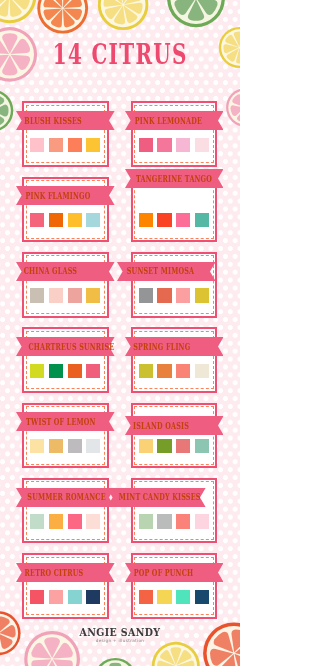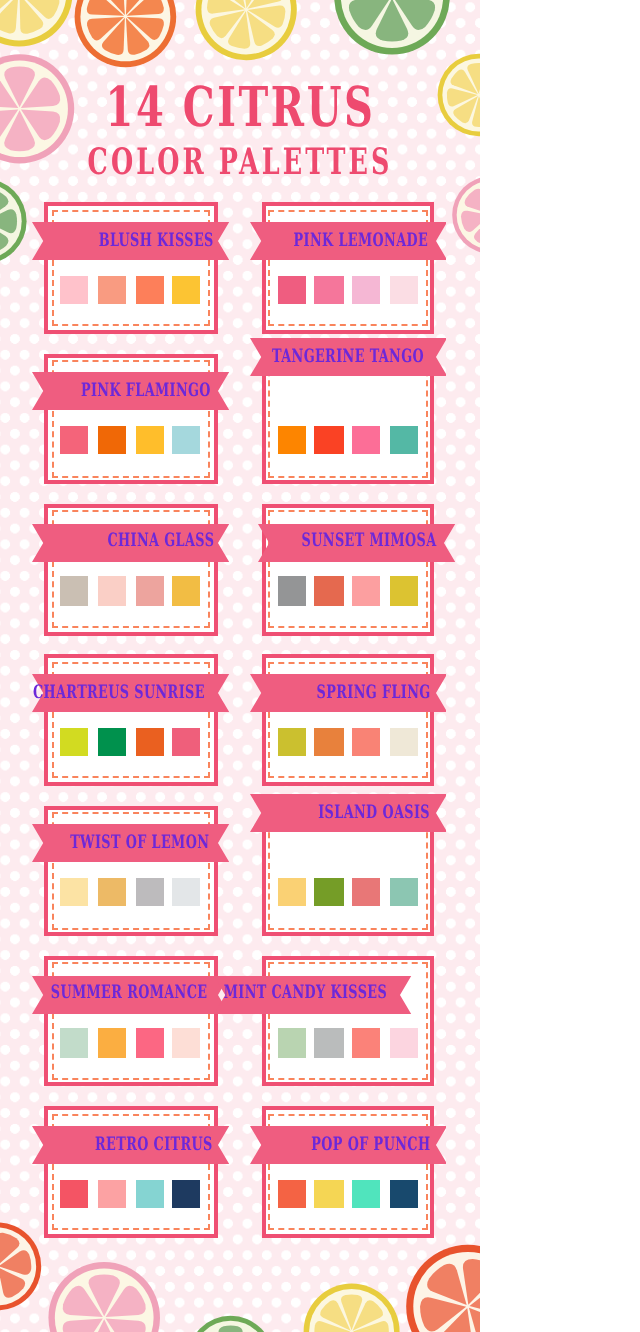--- a/index.html
+++ b/index.html
@@ -19,22 +19,22 @@
   #t1{top:41.4px;font-size:27.4px;}
   #t1 span{letter-spacing:1.6px;transform:scaleX(0.811);}
   #t2{top:72.8px;font-size:18.2px;}
   #t2 span{letter-spacing:2.0px;transform:scaleX(0.778);}
   .card{position:absolute;width:86.7px;height:65.7px;background:#fff;border:2.7px solid #ef4f73;box-sizing:border-box;}
   .dash{position:absolute;left:1.6px;top:1.6px;right:1.6px;bottom:1.6px;border:1.1px dashed #f9845c;}
   .swatches{position:absolute;left:0;right:0;top:34.5px;display:flex;justify-content:center;gap:4.5px;}
   .sw{width:14.2px;height:14.3px;}
   .ribbon{position:absolute;height:19px;}
   .ribbon svg{display:block;}
-  .rtext{position:absolute;inset:0;display:flex;align-items:center;justify-content:flex-end;
-    color:#6d28d9;line-height:1;}
+  .rtext{position:absolute;inset:0;display:flex;align-items:center;justify-content:flex-start;
+    color:#c2410c;line-height:1;}
   .rtext span{display:inline-block;font-family:"DejaVu Serif Condensed","DejaVu Serif",serif;
     font-weight:bold;font-size:9.2px;letter-spacing:0.25px;transform:scaleX(0.775);
     transform-origin:center center;white-space:nowrap;}
   #footer{position:absolute;left:0;right:0;top:626px;text-align:center;}
   #brand{font-family:"DejaVu Serif Condensed","DejaVu Serif",serif;font-weight:bold;color:#3b3b3b;
     font-size:10.5px;letter-spacing:0.4px;}
   #tagline{font-family:"DejaVu Sans",sans-serif;color:#8a8a8a;font-size:4.2px;letter-spacing:0.3px;}
 </style>
 </head>
 <body>
@@ -178,21 +178,20 @@
         <path d="M234.17 652.38 L231.53 634.44 Q230.91 629.52 236.31 629.45 A23.87 23.87 0 0 1 245.91 632.57 Q250.24 635.80 246.84 639.42 L234.17 652.38 Z" fill="#F08063"></path>
         <path d="M234.74 653.02 L248.96 641.77 Q252.91 638.77 255.67 643.42 A23.87 23.87 0 0 1 257.77 653.28 Q257.14 658.65 252.31 657.52 L234.74 653.02 Z" fill="#F08063"></path>
         <path d="M234.48 653.84 L251.33 660.53 Q255.90 662.45 253.26 667.16 A23.87 23.87 0 0 1 245.76 673.91 Q240.80 676.05 239.36 671.30 L234.48 653.84 Z" fill="#F08063"></path>
         <path d="M233.63 654.02 L236.27 671.96 Q236.89 676.88 231.49 676.95 A23.87 23.87 0 0 1 221.89 673.83 Q217.56 670.60 220.96 666.98 L233.63 654.02 Z" fill="#F08063"></path>
         <path d="M233.06 653.38 L218.84 664.63 Q214.89 667.63 212.13 662.98 A23.87 23.87 0 0 1 210.03 653.12 Q210.66 647.75 215.49 648.88 L233.06 653.38 Z" fill="#F08063"></path>
         <path d="M233.32 652.56 L216.47 645.87 Q211.90 643.95 214.54 639.24 A23.87 23.87 0 0 1 222.04 632.49 Q227.00 630.35 228.44 635.10 L233.32 652.56 Z" fill="#F08063"></path>
       </g>
     </svg>
   <div id="content">
     <div class="title" id="t1"><span>14 CITRUS</span></div>
-    <div class="title" id="t2"><span>COLOR PALETTES</span></div>
     <div id="cards">
         <div class="card" style="left: 22px; top: 101.3px;">
           <div class="dash"></div>
           <div class="swatches">
             <div class="sw" style="background: rgb(255, 194, 203);"></div>
             <div class="sw" style="background: rgb(249, 155, 129);"></div>
             <div class="sw" style="background: rgb(253, 127, 90);"></div>
             <div class="sw" style="background: rgb(252, 196, 51);"></div>
           </div>
         </div>
@@ -274,21 +273,21 @@
         </div>
         <div class="card" style="left: 130.5px; top: 251.9px;">
           <div class="dash"></div>
           <div class="swatches">
             <div class="sw" style="background: rgb(148, 149, 150);"></div>
             <div class="sw" style="background: rgb(229, 105, 79);"></div>
             <div class="sw" style="background: rgb(252, 159, 160);"></div>
             <div class="sw" style="background: rgb(220, 195, 49);"></div>
           </div>
         </div>
-        <div class="ribbon" style="left: 129px; top: 261.6px; width: 98.6px;">
+        <div class="ribbon" style="left: 117px; top: 261.6px; width: 98.6px;">
           <svg width="98.6" height="19" viewBox="0 0 98.6 19">
             <path d="M0 0 L98.6 0 L93 9.5 L98.6 19 L0 19 L5.6 9.5 Z" fill="#ef5d80"></path>
           </svg>
           <div class="rtext">
             <span>SUNSET MIMOSA</span>
           </div>
         </div>
         <div class="card" style="left: 22px; top: 327.2px;">
           <div class="dash"></div>
           <div class="swatches">
@@ -342,21 +341,21 @@
         </div>
         <div class="card" style="left: 130.5px; top: 402.5px;">
           <div class="dash"></div>
           <div class="swatches">
             <div class="sw" style="background: rgb(250, 209, 116);"></div>
             <div class="sw" style="background: rgb(117, 157, 39);"></div>
             <div class="sw" style="background: rgb(232, 119, 119);"></div>
             <div class="sw" style="background: rgb(140, 198, 178);"></div>
           </div>
         </div>
-        <div class="ribbon" style="left: 124.8px; top: 397px; width: 98.6px;">
+        <div class="ribbon" style="left: 124.8px; top: 416px; width: 98.6px;">
           <svg width="98.6" height="19" viewBox="0 0 98.6 19">
             <path d="M0 0 L98.6 0 L93 9.5 L98.6 19 L0 19 L5.6 9.5 Z" fill="#ef5d80"></path>
           </svg>
           <div class="rtext">
             <span>ISLAND OASIS</span>
           </div>
         </div>
         <div class="card" style="left: 22px; top: 477.8px;">
           <div class="dash"></div>
           <div class="swatches">
@@ -419,14 +418,18 @@
         </div>
         <div class="ribbon" style="left: 124.8px; top: 562.8px; width: 98.6px;">
           <svg width="98.6" height="19" viewBox="0 0 98.6 19">
             <path d="M0 0 L98.6 0 L93 9.5 L98.6 19 L0 19 L5.6 9.5 Z" fill="#ef5d80"></path>
           </svg>
           <div class="rtext">
             <span>POP OF PUNCH</span>
           </div>
         </div>
       </div>
+    <div id="footer">
+      <div id="brand">ANGIE SANDY</div>
+      <div id="tagline">design + illustration</div>
+    </div>
   </div>
 </div>
 
 </body></html>

